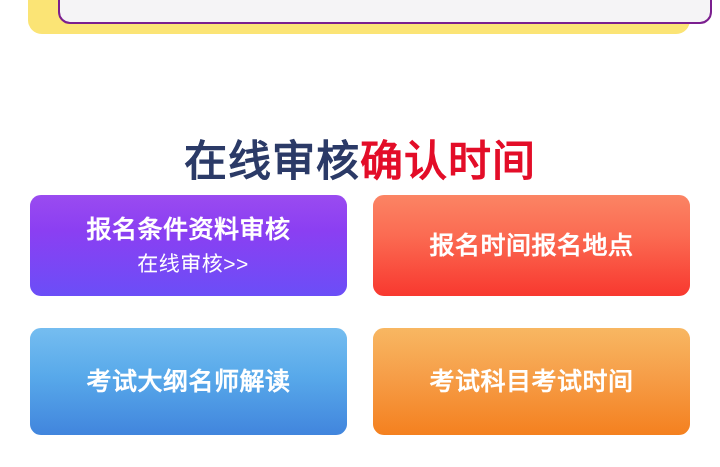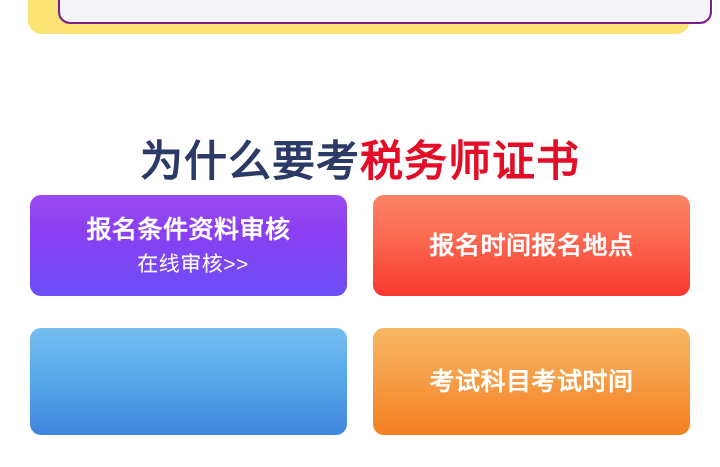--- a/index.html
+++ b/index.html
@@ -99,34 +99,35 @@
   .card-4 { background: linear-gradient(180deg, #f8b762 0%, #f69e48 45%, #f4801f 100%); }
 </style>
 </head>
 <body>
 
 <div id="top-banner">
   <div id="top-banner-inner"></div>
 </div>
 
 <h2 id="section-title">
-  <span class="title-part-primary">为什么要考</span><span class="title-part-accent">税务师证书</span>
+  <span class="title-part-primary">在线审核</span><span class="title-part-accent">确认时间</span>
 </h2>
 
 <div id="card-grid">
 
   <div class="entry-card card-1">
     <div class="card-title">报名条件资料审核</div>
     <div class="card-subtitle">在线审核&gt;&gt;</div>
   </div>
 
   <div class="entry-card card-2">
     <div class="card-title">报名时间报名地点</div>
   </div>
 
   <div class="entry-card card-3">
+    <div class="card-title">考试大纲名师解读</div>
   </div>
 
   <div class="entry-card card-4">
     <div class="card-title">考试科目考试时间</div>
   </div>
 
 </div>
 
 </body></html>

